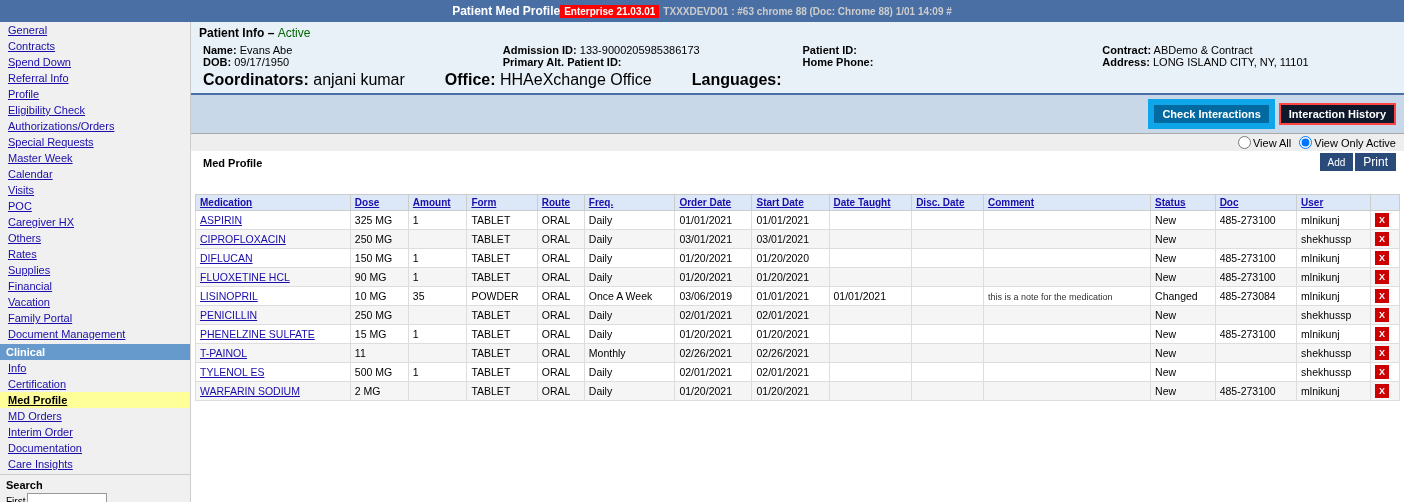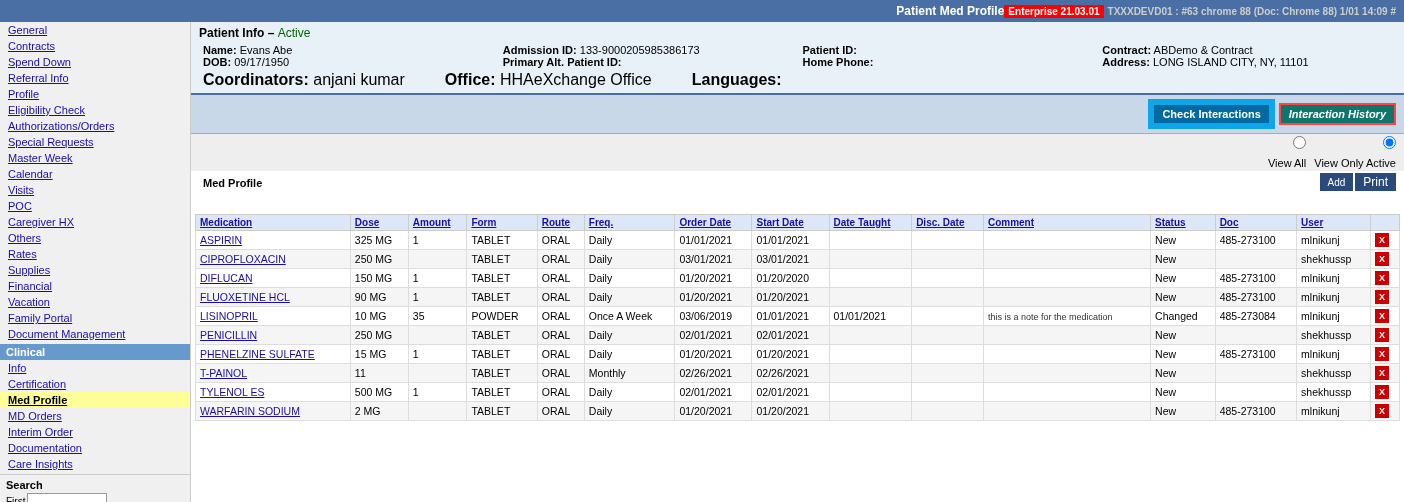--- a/index.html
+++ b/index.html
@@ -6,21 +6,21 @@
     body { font-family: Arial, sans-serif; font-size: 11px; background: #fff; overflow: hidden; }
     
     .app-container { display: flex; flex-direction: column; width: 1404px; height: 502px; }
     
     
     .title-bar {
       background: #4a6fa5;
       color: white;
       padding: 4px 8px;
       display: flex;
-      justify-content: flex-end;
+      justify-content: center;
       align-items: center;
       font-weight: bold;
       font-size: 12px;
       height: 22px;
     }
     .title-bar-right {
       display: flex;
       align-items: center;
       gap: 4px;
     }
@@ -144,41 +144,40 @@
     .btn-check-interactions {
       background: #0369a1;
       color: white;
       border: 6px solid #0ea5e9;
       padding: 3px 8px;
       font-size: 11px;
       cursor: pointer;
       font-weight: bold;
     }
     .btn-interaction-history {
-      background: #0f766e;
+      background: #0f172a;
       color: white;
       border: 2px solid #ff4444;
       padding: 3px 8px;
       font-size: 11px;
       cursor: pointer;
       font-weight: bold;
-      font-style: italic;
     }
     
     
     .view-options-bar {
       display: flex;
       justify-content: flex-end;
       align-items: center;
       padding: 2px 8px;
       background: #eee;
       gap: 8px;
       font-size: 11px;
     }
-    .radio-option { display: flex; align-items: flex-end; gap: 8px; flex-direction: column; }
+    .radio-option { display: flex; align-items: center; gap: 2px; }
     
     
     .med-profile-section { padding: 0 4px; }
     .med-profile-title {
       font-weight: bold;
       font-size: 11px;
       padding: 4px 4px 2px 4px;
       background: #fff;
     }
     

